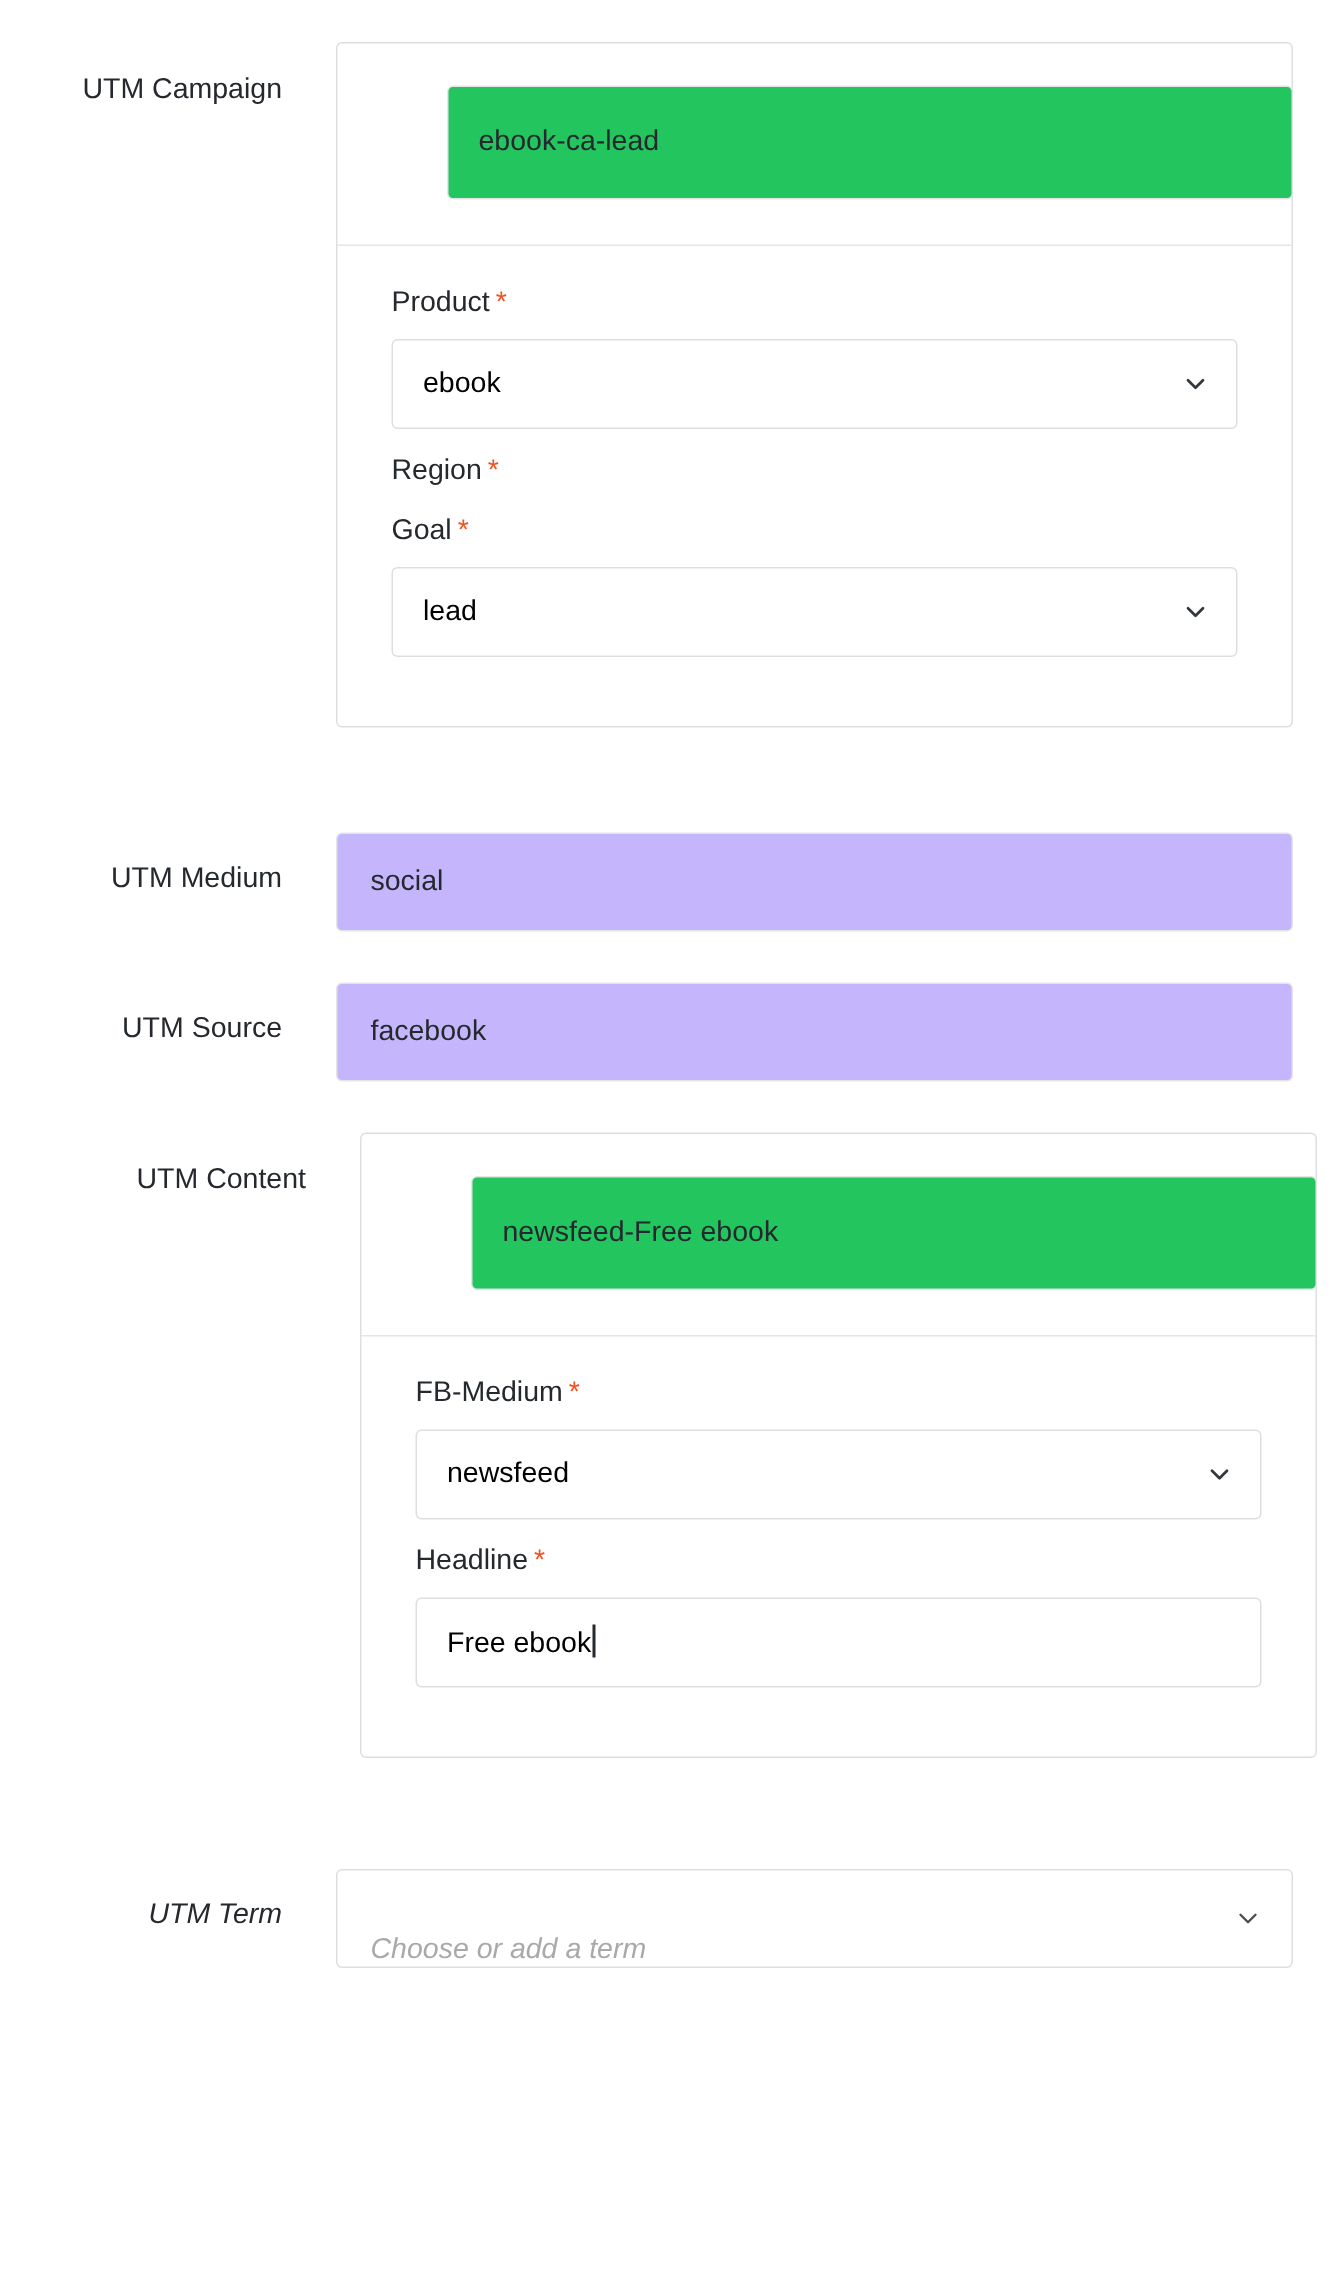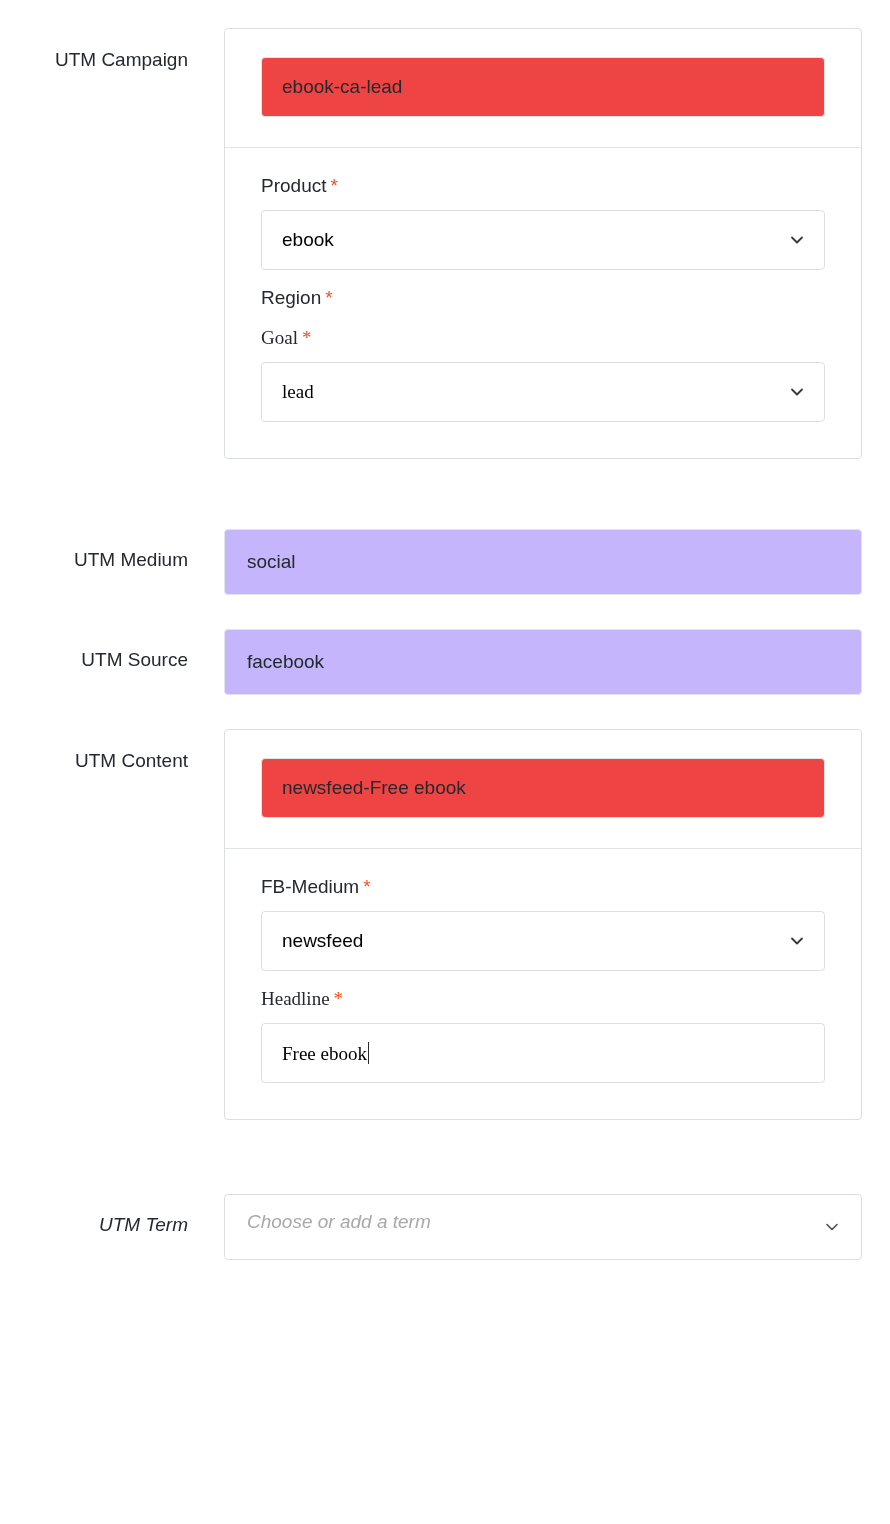--- a/index.html
+++ b/index.html
@@ -57,47 +57,48 @@
   }
 
   .group-body {
     padding: 26px 36px 36px 36px;
   }
 
   
   .readonly-input {
     display: flex;
     align-items: center;
-    height: 60px;
-    background: #ef4444;
+    height: 76px;
+    background: #22c55e;
     border: 1px solid #e2e4e6;
     border-radius: 4px;
     padding: 0 20px;
     font-size: 19px;
     color: #25292e;
     width: 100%;
+    margin-left: 37px;
   }
 
   
   .readonly-field {
     display: flex;
     align-items: center;
     height: 66px;
     background: #c4b5fd;
     border: 1px solid #e2e4e6;
     border-radius: 4px;
     padding: 0 22px;
     font-size: 19px;
     color: #25292e;
     width: 638px;
   }
 
   
   .subfield { margin-bottom: 16px; }
-  .subfield:last-child { margin-bottom: 0; font-family: Liberation Serif, serif; }
+  .subfield:last-child { margin-bottom: 10px; }
 
   .subfield-label {
     font-size: 19px;
     line-height: 24px;
     color: #25292e;
     margin-bottom: 12px;
     white-space: nowrap;
   }
 
   .req {
@@ -141,26 +142,26 @@
     height: 22px;
     background: #25292e;
     vertical-align: -4px;
     margin-left: 1px;
   }
 
   
   .combo-box {
     position: relative;
     display: flex;
-    align-items: flex-start;
+    align-items: flex-end;
     height: 66px;
     background: #ffffff;
     border: 1px solid #dcdfe1;
     border-radius: 4px;
-    padding: 16px 22px;
+    padding: 0 22px;
     font-size: 19px;
     width: 638px;
   }
   .combo-placeholder { color: #a9a9a9; }
   .combo-box .chev {
     position: absolute;
     right: 20px;
     top: 50%;
     transform: translateY(-50%);
     width: 18px;
@@ -171,21 +172,21 @@
   #row-campaign { padding-top: 28px; }
   #row-campaign .row-label { padding-top: 20px; }
 
   #row-medium { padding-top: 70px; }
   #row-medium .row-label { padding-top: 19px; padding-left: 24px; }
 
   #row-source { padding-top: 34px; }
   #row-source .row-label { padding-top: 19px; }
 
   #row-content { padding-top: 34px; }
-  #row-content .row-label { padding-top: 20px; }
+  #row-content .row-label { padding-top: 20px; margin-left: 16px; }
 
   #row-term { padding-top: 74px; font-style: italic; }
   #row-term .row-label { padding-top: 19px; }
 </style>
 </head>
 <body>
 
 <div class="form">
 
   <div class="row" id="row-campaign">

